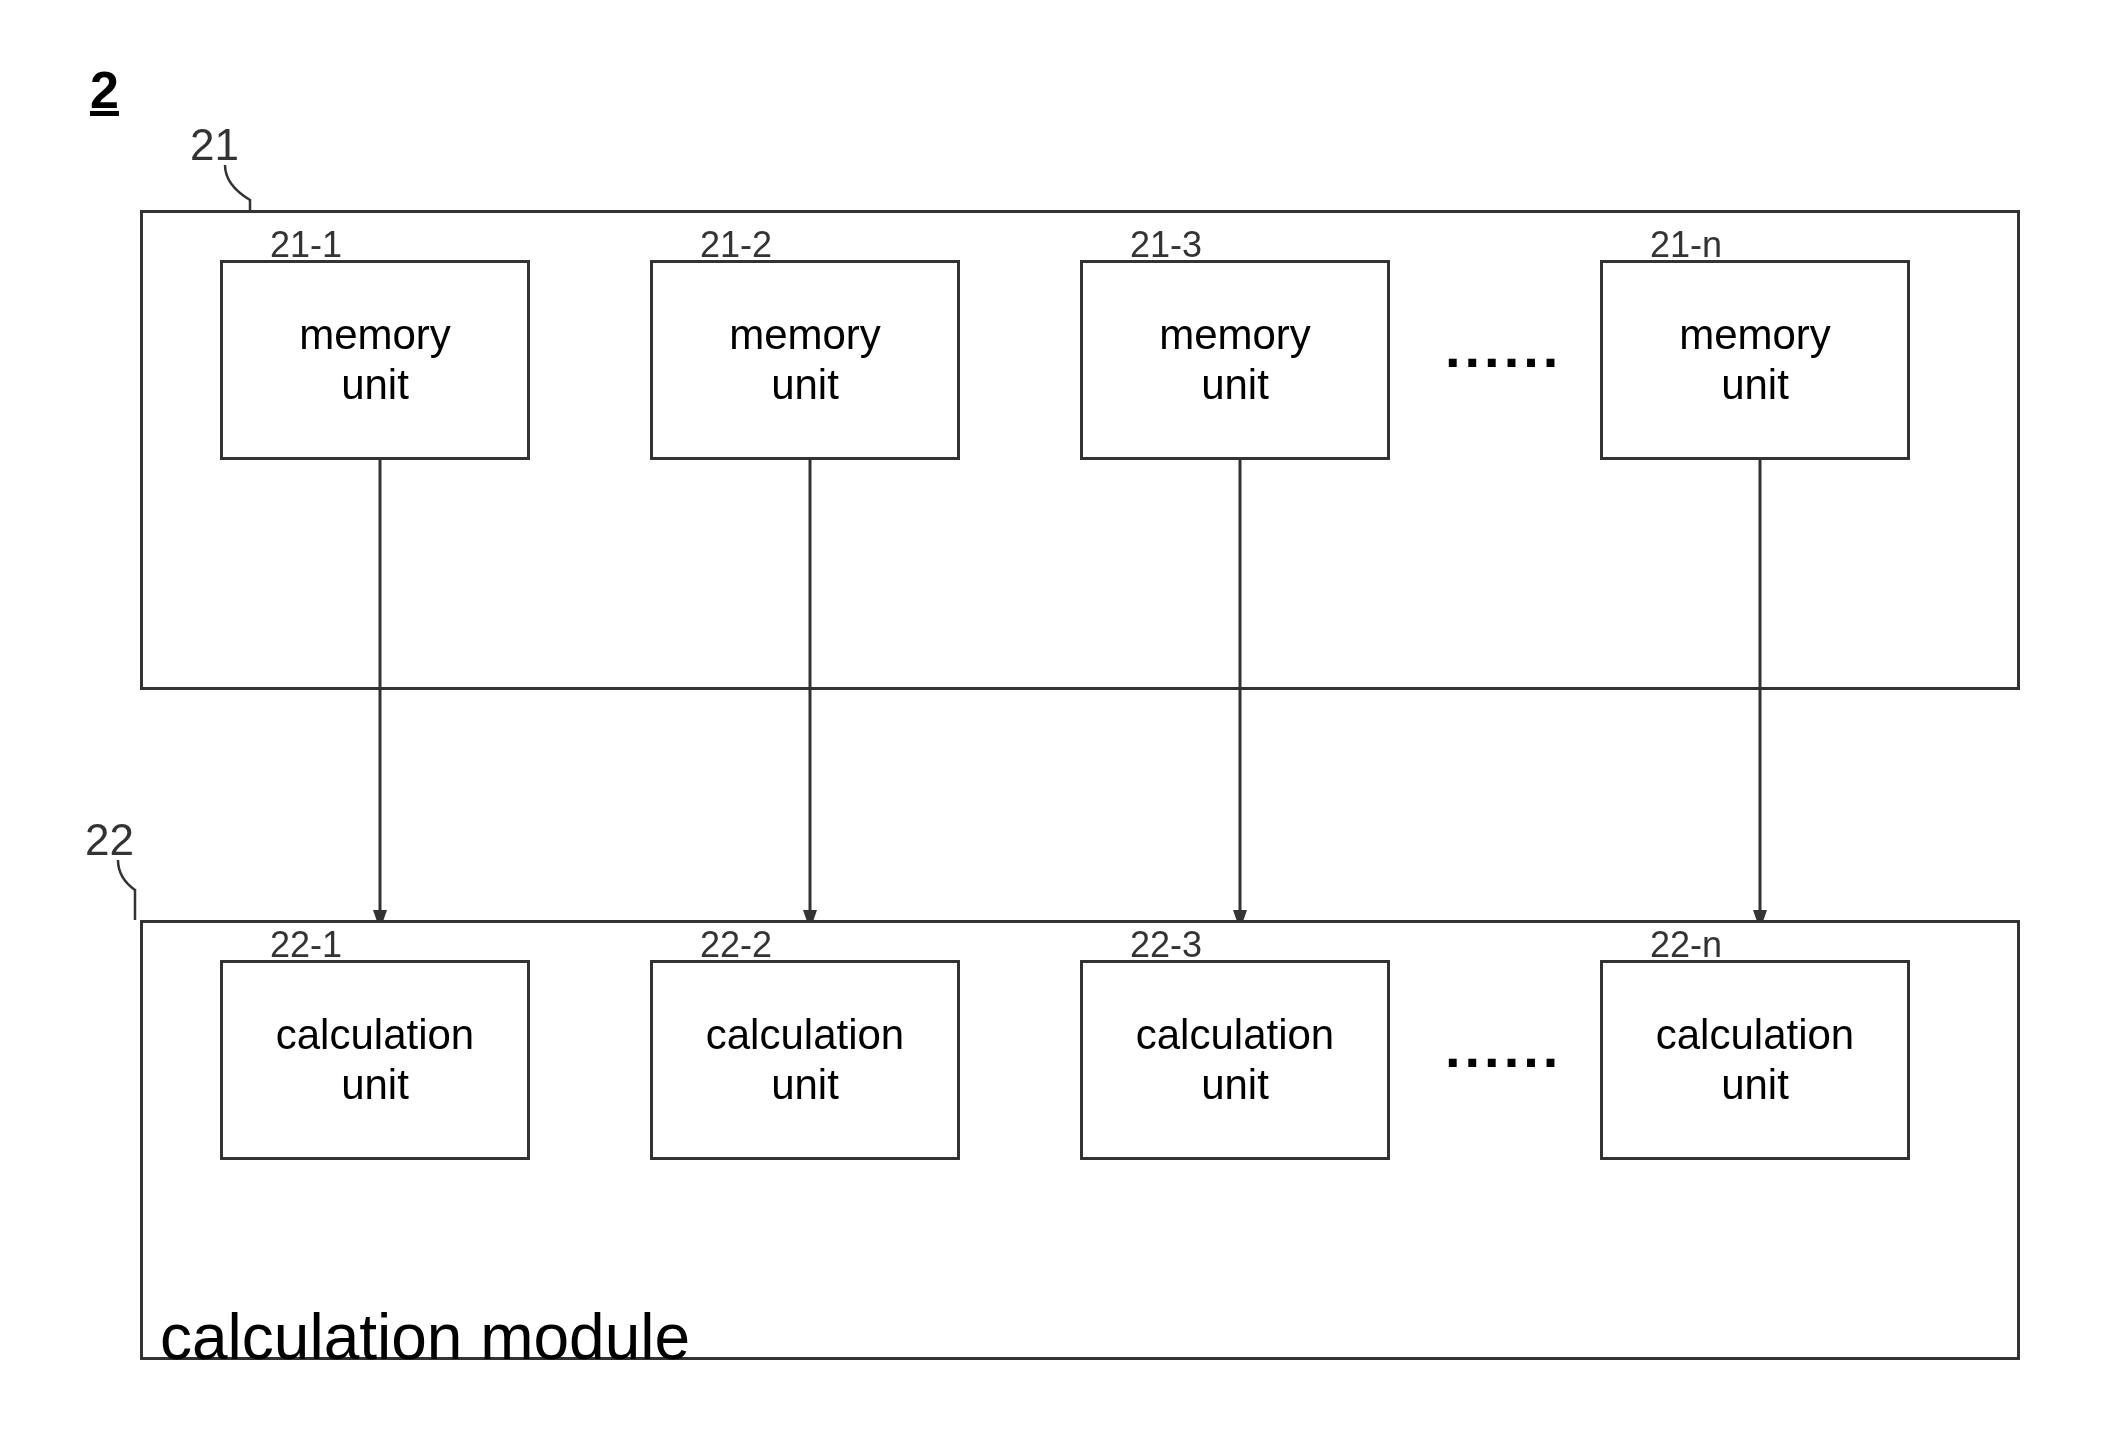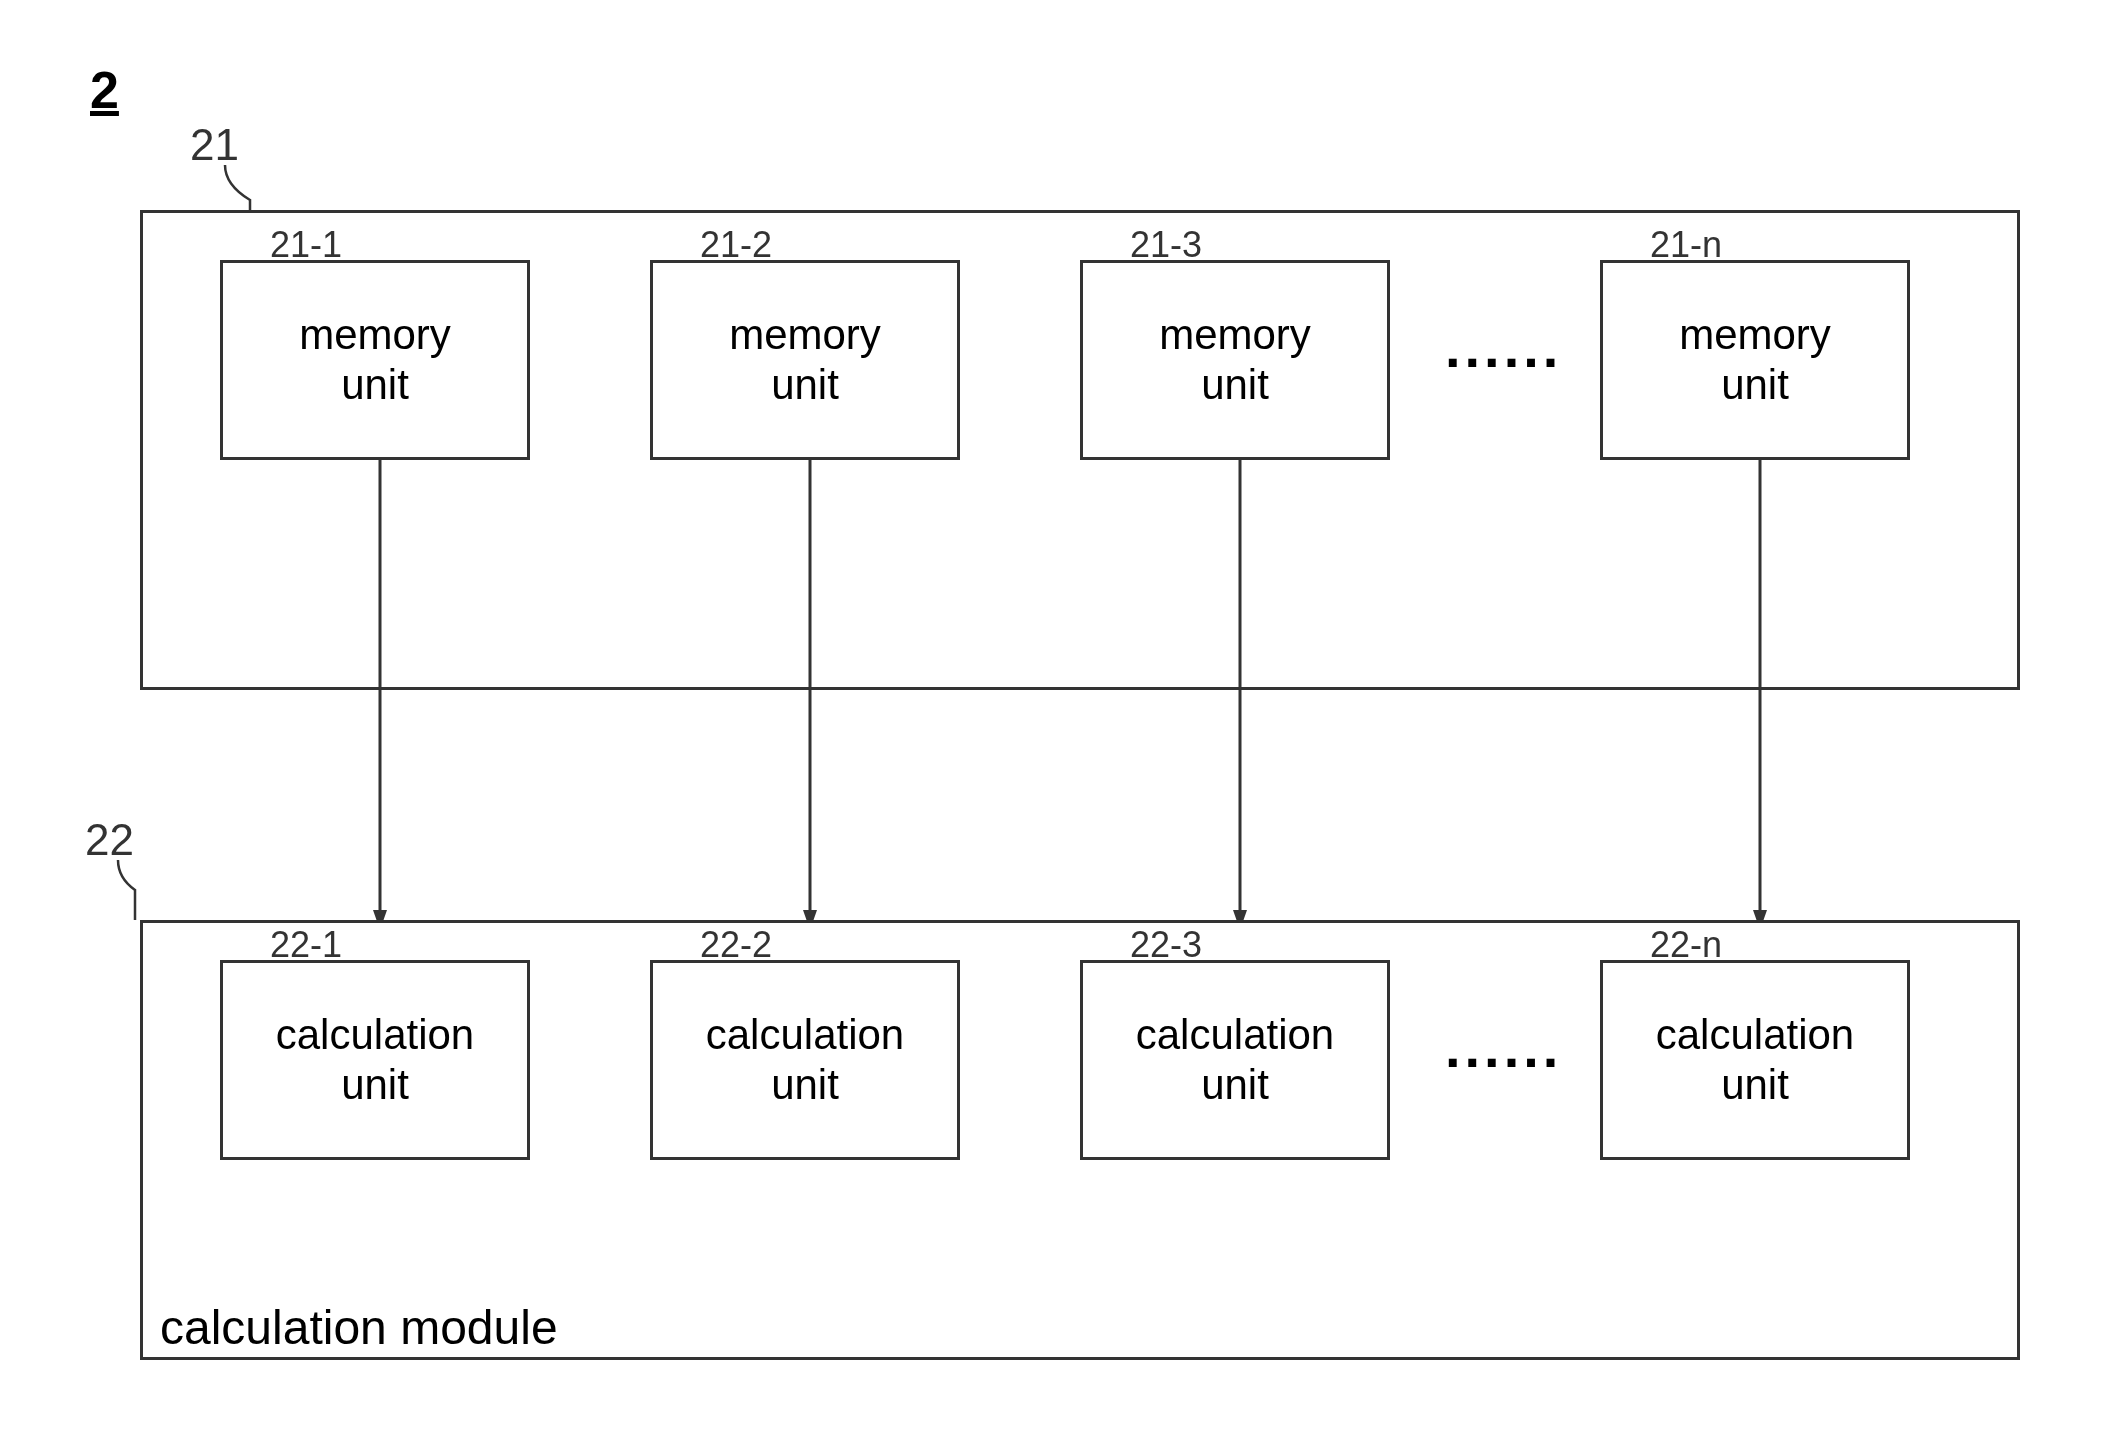--- a/index.html
+++ b/index.html
@@ -56,21 +56,21 @@
       width: 1880px;
       height: 440px;
       border: 3px solid #333;
       background: #fff;
     }
 
     .calc-module-label {
       position: absolute;
       top: 1240px;
       left: 80px;
-      font-size: 48px;
+      font-size: 64px;
     }
 
     
     .unit-box {
       position: absolute;
       border: 3px solid #333;
       background: #fff;
       display: flex;
       flex-direction: column;
       align-items: center;

